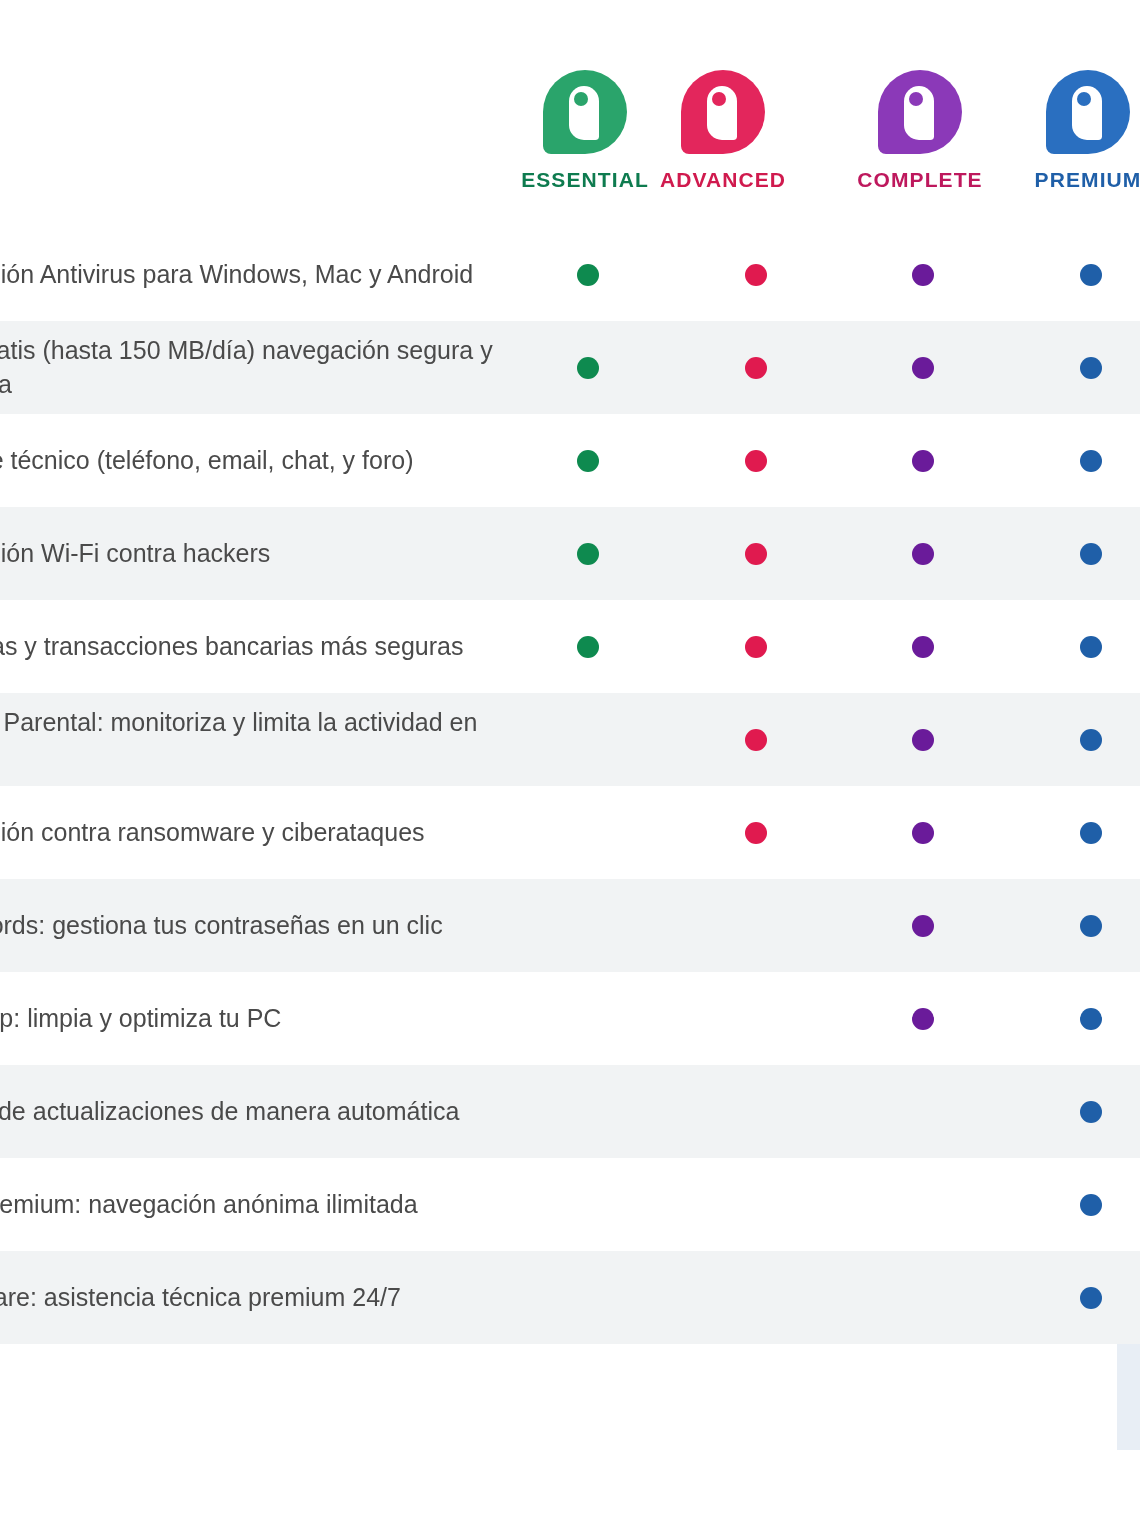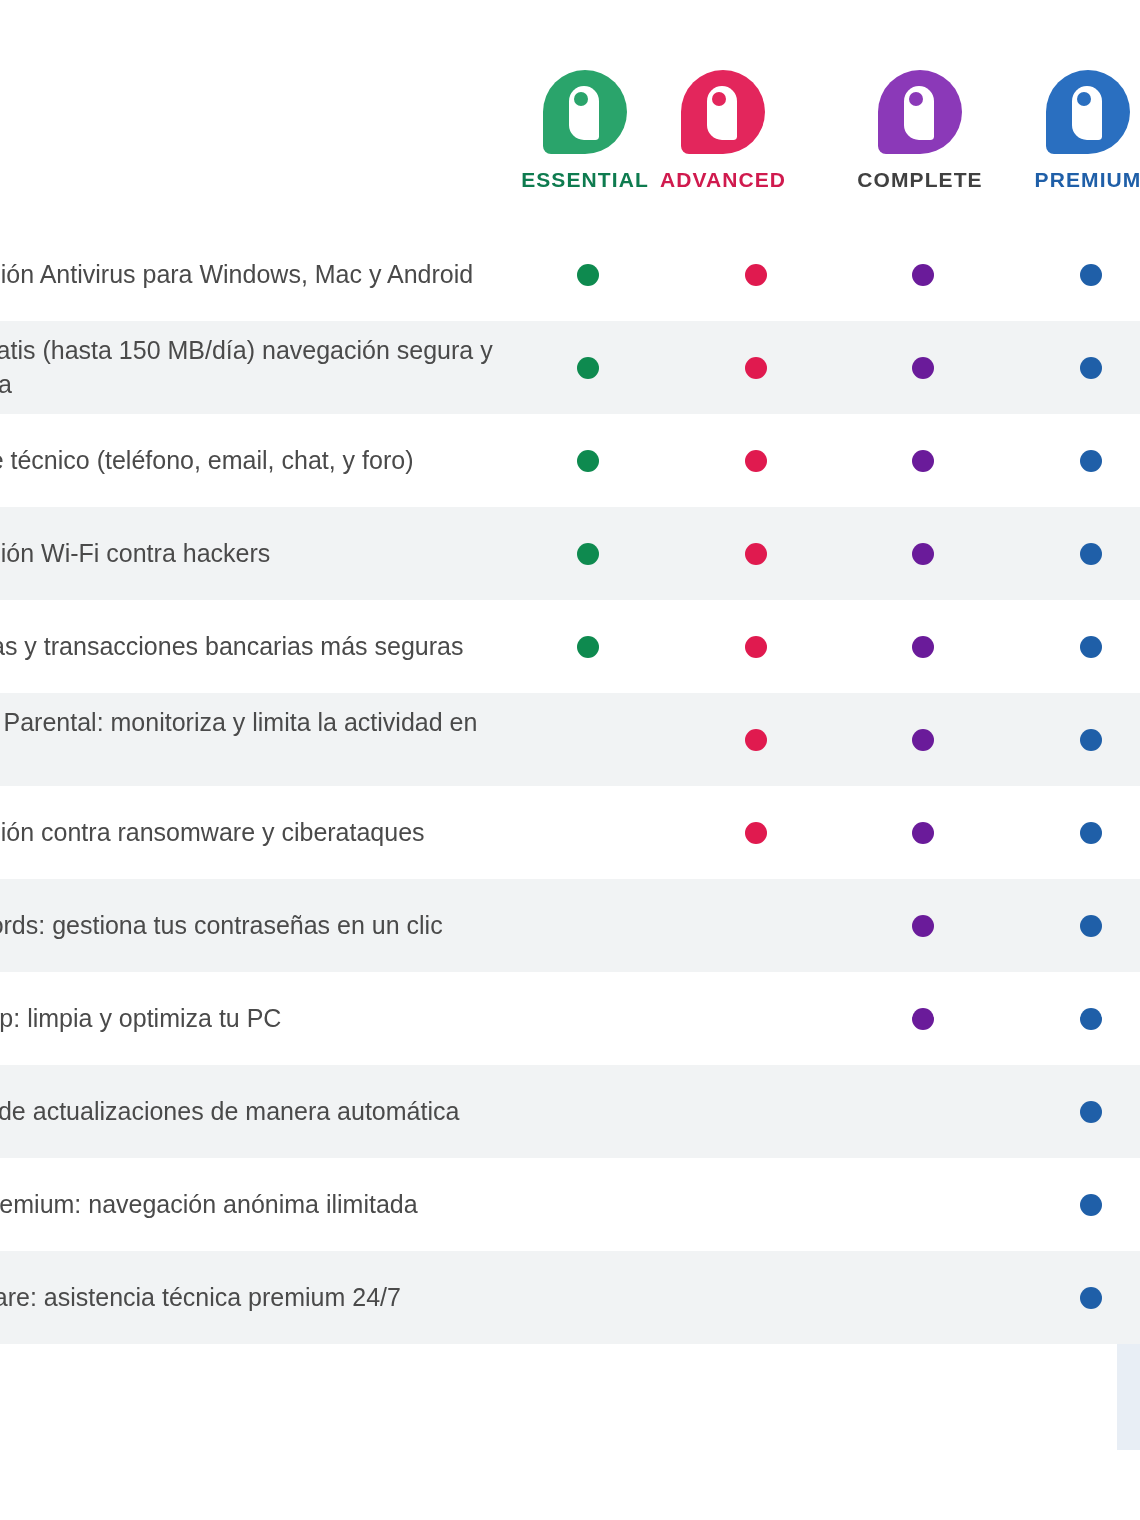--- a/index.html
+++ b/index.html
@@ -150,21 +150,21 @@
           <div class="logo-dot" style="background: rgb(227, 38, 92);"></div>
         </div>
         <div class="plan-name" style="color: rgb(208, 26, 78);">ADVANCED</div>
       </div>
       <div class="plan-col" style="left: 825px;">
         <div class="plan-logo">
           <div class="logo-circle" style="background: rgb(139, 57, 184);"></div>
           <div class="logo-inner"></div>
           <div class="logo-dot" style="background: rgb(139, 57, 184);"></div>
         </div>
-        <div class="plan-name" style="color: #404040;">COMPLETE</div>
+        <div class="plan-name" style="color: #be185d;">COMPLETE</div>
       </div>
       <div class="plan-col" style="left: 993px;">
         <div class="plan-logo">
           <div class="logo-circle" style="background: rgb(42, 111, 192);"></div>
           <div class="logo-inner"></div>
           <div class="logo-dot" style="background: rgb(42, 111, 192);"></div>
         </div>
         <div class="plan-name" style="color: rgb(31, 95, 168);">PREMIUM</div>
       </div>
     </div>

